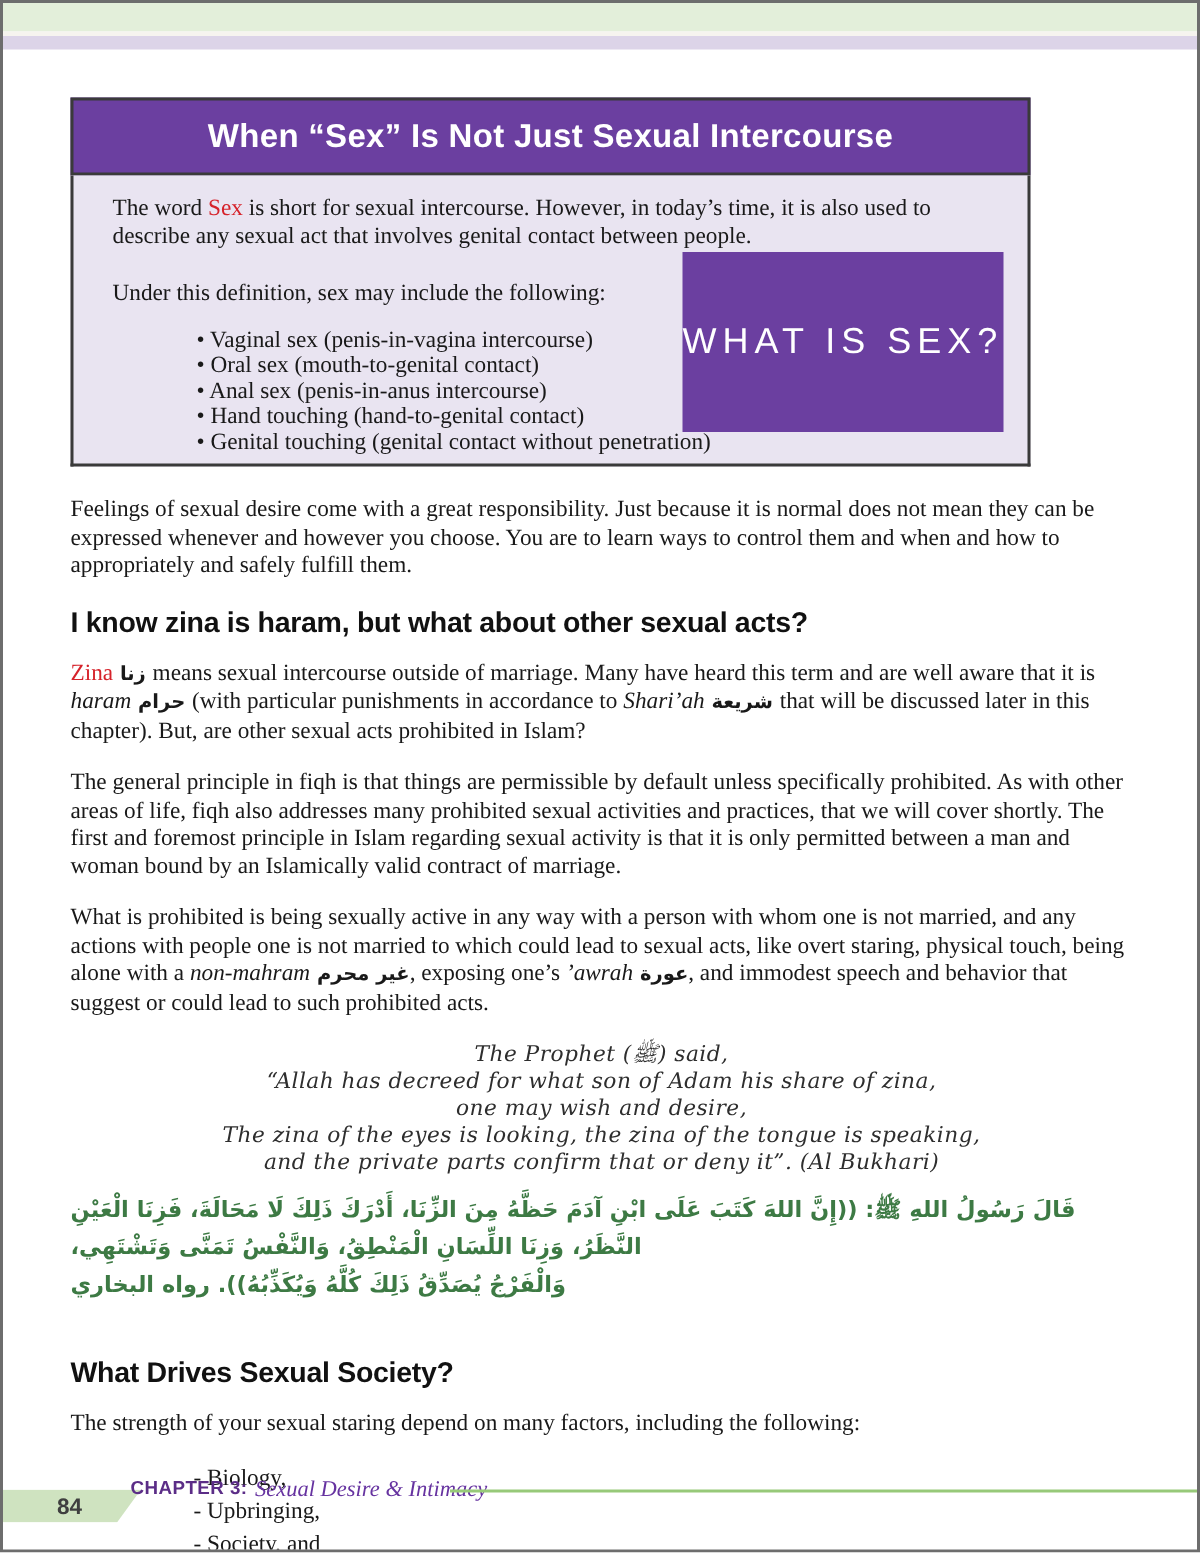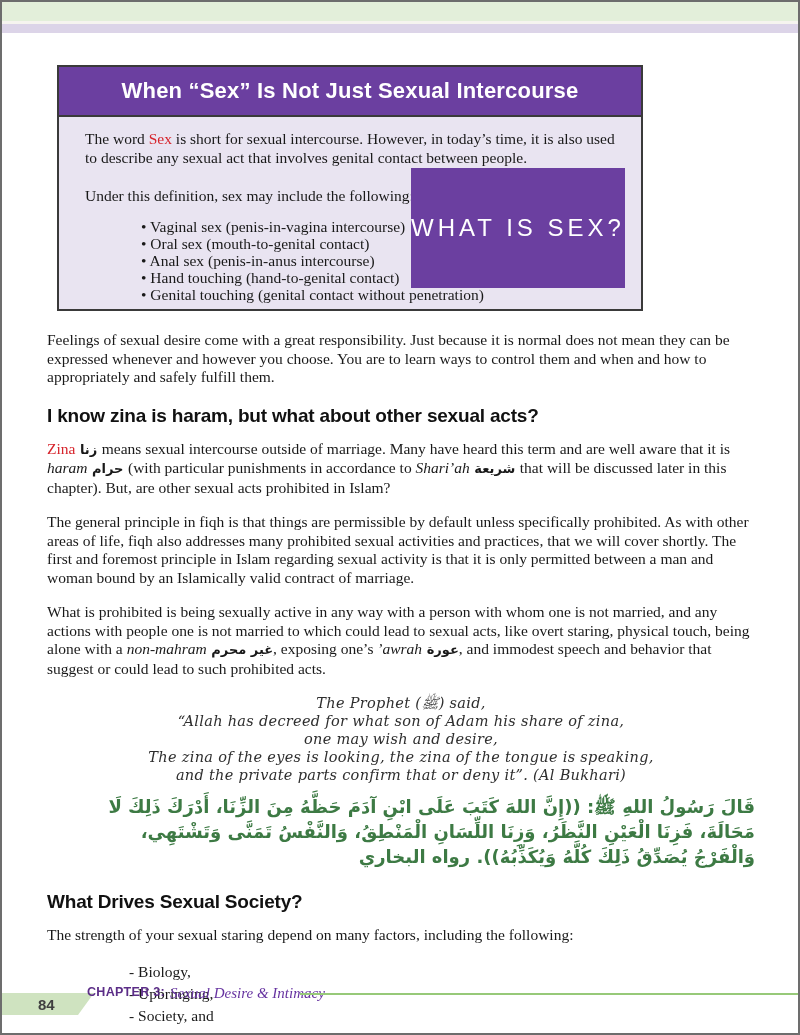--- a/index.html
+++ b/index.html
@@ -8,21 +8,21 @@
     border:2px solid #6d6d6d;background:#ffffff;overflow:hidden;
     font-family:"Liberation Serif",serif;color:#191919;
   }
   .strip-green{height:19px;background:#e3efda;}
   .strip-gap{height:3px;background:#f6f4ef;}
   .strip-lavender{height:9px;background:#dcd4e8;}
 
   .content{padding:32px 43px 0 45px;}
 
   
-  .infobox{width:586px;margin-left:10px;}
+  .infobox{width:640px;margin-left:0;}
   .infobox-header{
     background:#6b3fa0;border:2px solid #3a3a3a;height:52px;box-sizing:border-box;
     display:flex;align-items:center;justify-content:center;
   }
   .infobox-title{
     color:#ffffff;font-family:"Liberation Sans",sans-serif;font-weight:bold;
     font-size:22px;letter-spacing:.2px;
   }
   .infobox-body{
     position:relative;background:#e9e4f1;border:2px solid #3a3a3a;border-top:none;
@@ -52,23 +52,23 @@
   .red{color:#d6232b;}
   .it{font-style:italic;}
   .ar{font-family:"DejaVu Sans",sans-serif;font-size:13px;font-weight:bold;}
 
   .quote{
     text-align:center;margin:14px 0 6px;color:#2e2e2e;
     font-family:"DejaVu Serif",serif;font-style:italic;
     font-size:14.5px;line-height:18px;letter-spacing:.3px;
   }
   .arabic-hadith{
-    text-align:right;direction:rtl;margin:10px 0 22px;color:#3d7a44;
+    text-align:left;direction:rtl;margin:10px 0 36px;color:#3d7a44;
     font-family:"DejaVu Sans",sans-serif;font-weight:bold;
-    font-size:18px;line-height:25px;
+    font-size:15px;line-height:25px;
   }
   .dashlist{margin:14px 0 0 82px;}
   .dashlist div{font-size:15.5px;line-height:22px;}
 
   
   .footer{position:absolute;left:0;right:0;bottom:0;height:52px;}
   .page-band{
     position:absolute;left:0;top:12px;width:92px;height:22px;background:#cfe3c0;
     clip-path:polygon(0 0,92px 0,76px 100%,0 100%);
     display:flex;align-items:center;

